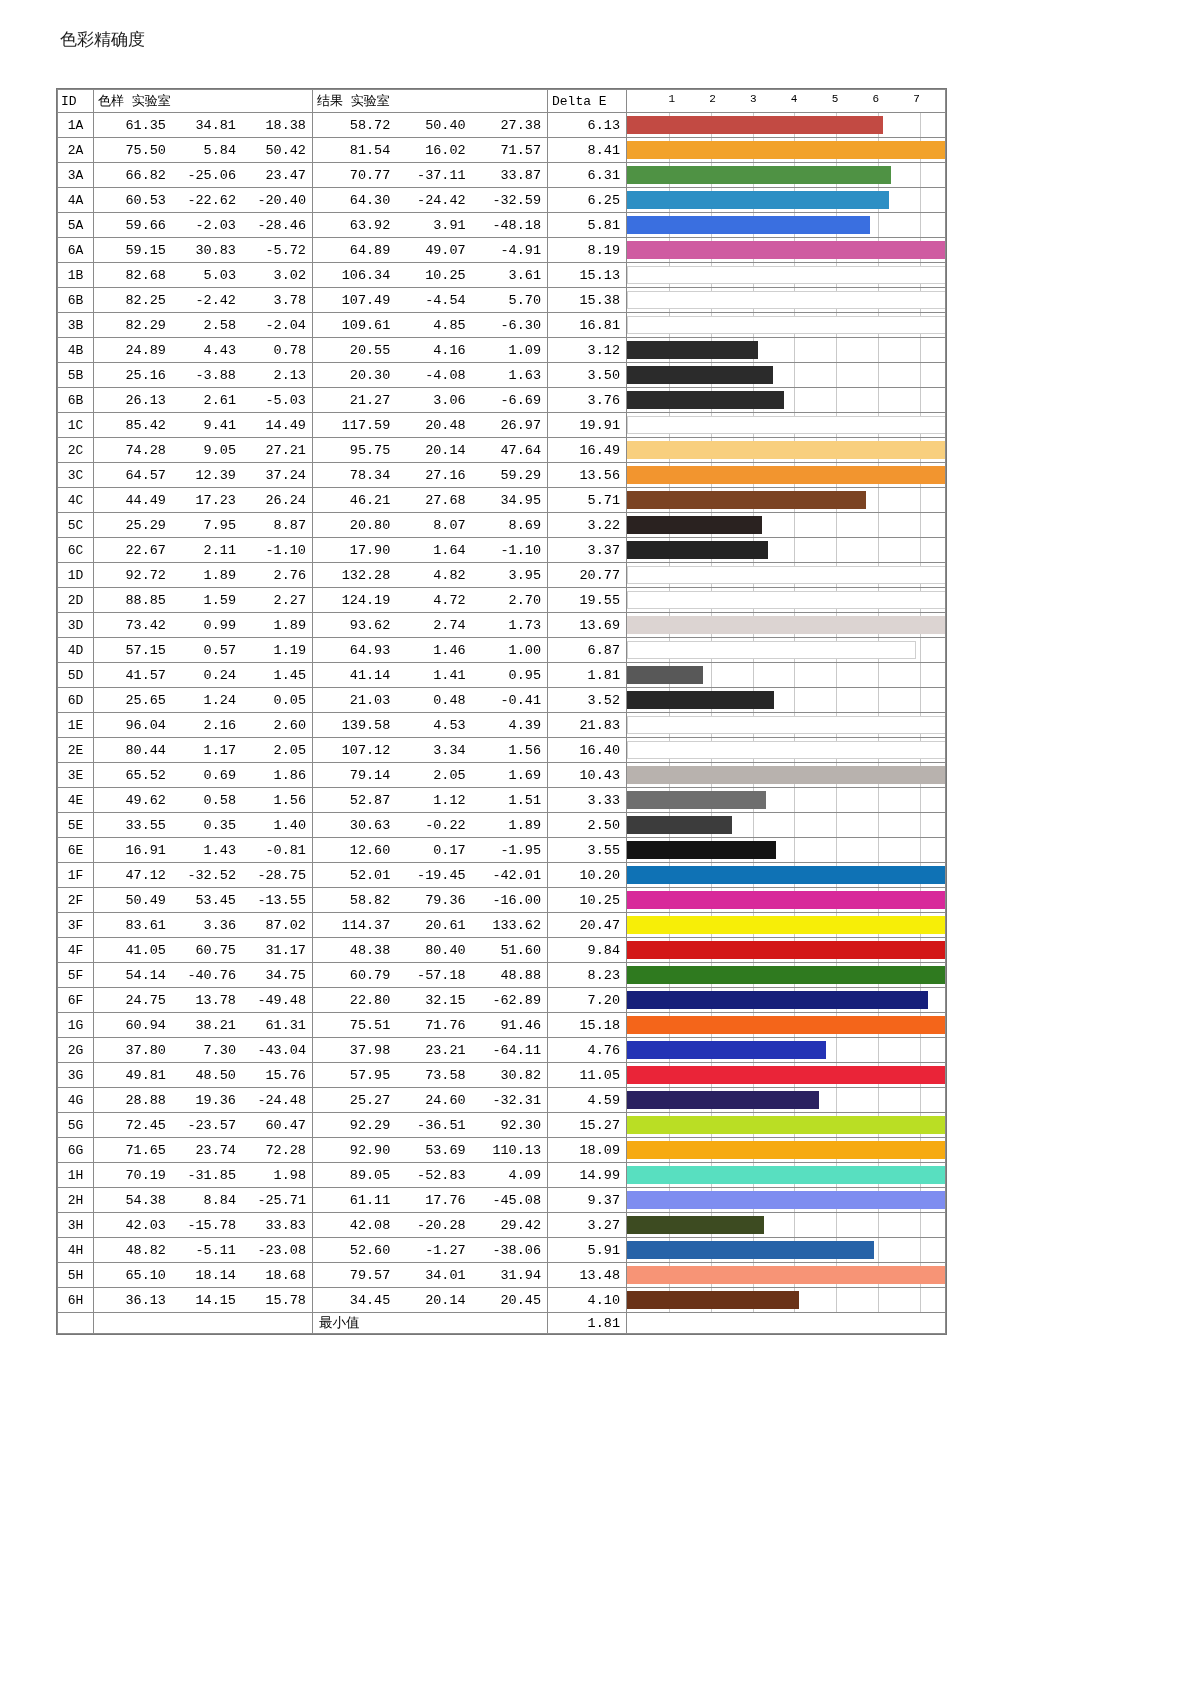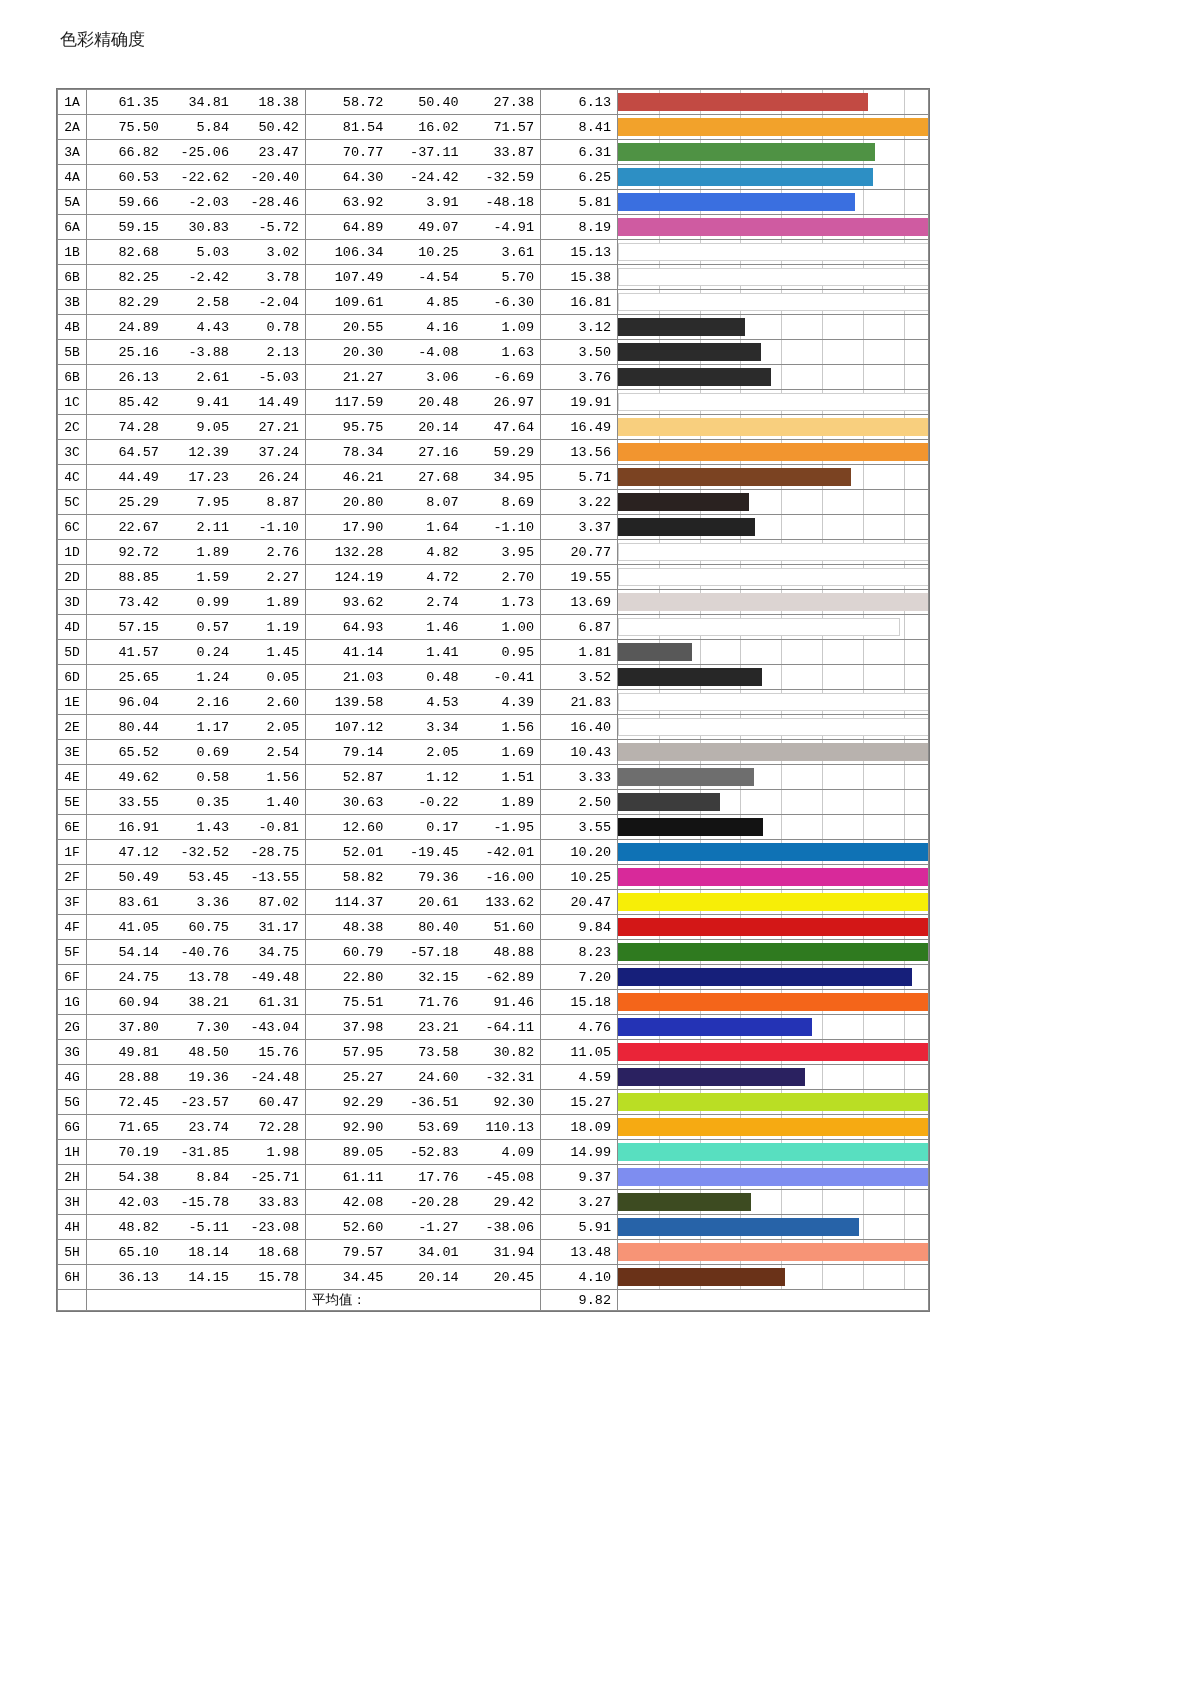--- a/index.html
+++ b/index.html
@@ -30,20 +30,37 @@
 </style>
 </head>
 <body>
 
 <div class="page">
   <div class="title">色彩精确度</div>
 
   <div class="table-wrap">
     <table>
       <tbody id="tbody">
+          <tr class="hdr">
+            <td class="c-id">ID</td>
+            <td class="c-lab">色样  实验室</td>
+            <td class="c-res">结果  实验室</td>
+            <td class="c-de">Delta E</td>
+            <td class="c-bar">
+              <div class="axisnums">
+                <span style="left:13.157894736842104%">1</span>
+                <span style="left:26.31578947368421%">2</span>
+                <span style="left:39.473684210526315%">3</span>
+                <span style="left:52.63157894736842%">4</span>
+                <span style="left:65.78947368421053%">5</span>
+                <span style="left:78.94736842105263%">6</span>
+                <span style="left:92.10526315789474%">7</span>
+              </div>
+            </td>
+          </tr>
           <tr>
             <td class="c-id">1A</td>
             <td class="c-lab">
               <div class="nums">
                 <span>61.35</span>
                 <span>34.81</span>
                 <span>18.38</span>
               </div>
             </td>
             <td class="c-res">
@@ -868,21 +885,21 @@
                 </div>
               </div>
             </td>
           </tr>
           <tr>
             <td class="c-id">3E</td>
             <td class="c-lab">
               <div class="nums">
                 <span>65.52</span>
                 <span>0.69</span>
-                <span>2.54</span>
+                <span>1.86</span>
               </div>
             </td>
             <td class="c-res">
               <div class="nums">
                 <span>79.14</span>
                 <span>2.05</span>
                 <span>1.69</span>
               </div>
             </td>
             <td class="c-de">10.43</td>
@@ -1569,20 +1586,20 @@
                   <div class="gridline" style="left:78.94736842105263%"></div>
                   <div class="gridline" style="left:92.10526315789474%"></div>
                   <div class="bar" style="width:53.94736842105263%;background:#6a3218;"></div>
                 </div>
               </div>
             </td>
           </tr>
           <tr>
             <td class="c-id empty">&nbsp;</td>
             <td class="c-lab empty">&nbsp;</td>
-            <td class="c-res sumlabel">平均值：</td>
-            <td class="c-de">9.82</td>
+            <td class="c-res sumlabel">最小值</td>
+            <td class="c-de">1.81</td>
             <td class="c-bar empty">&nbsp;</td>
           </tr>
         </tbody>
     </table>
   </div>
 </div>
 
 </body></html>

